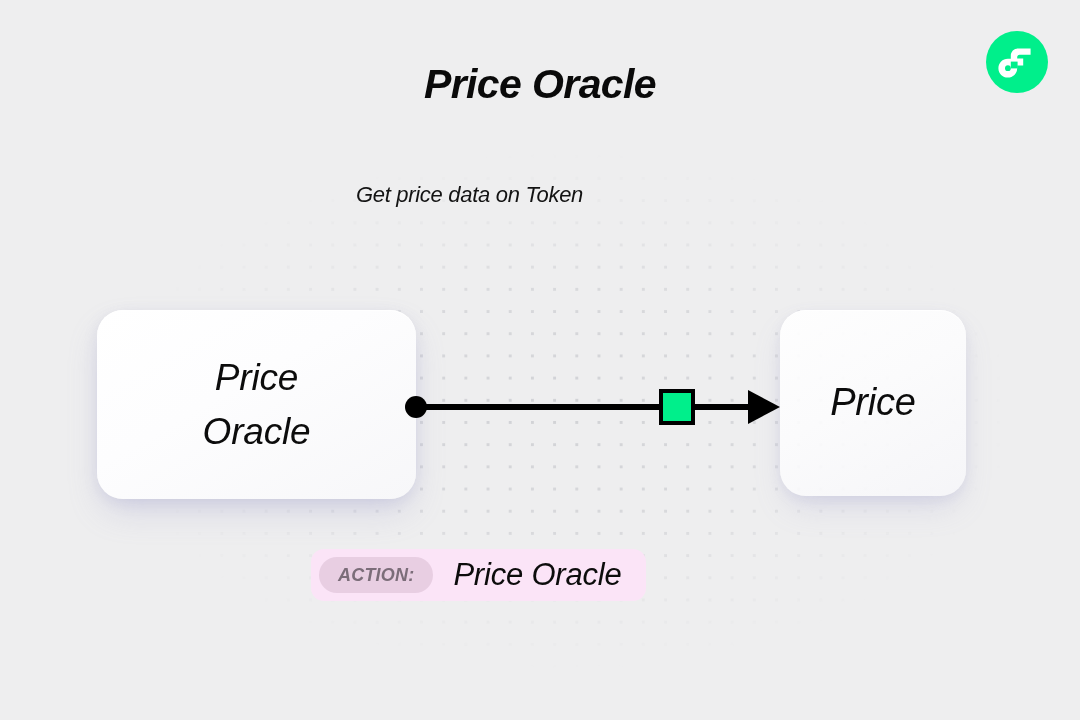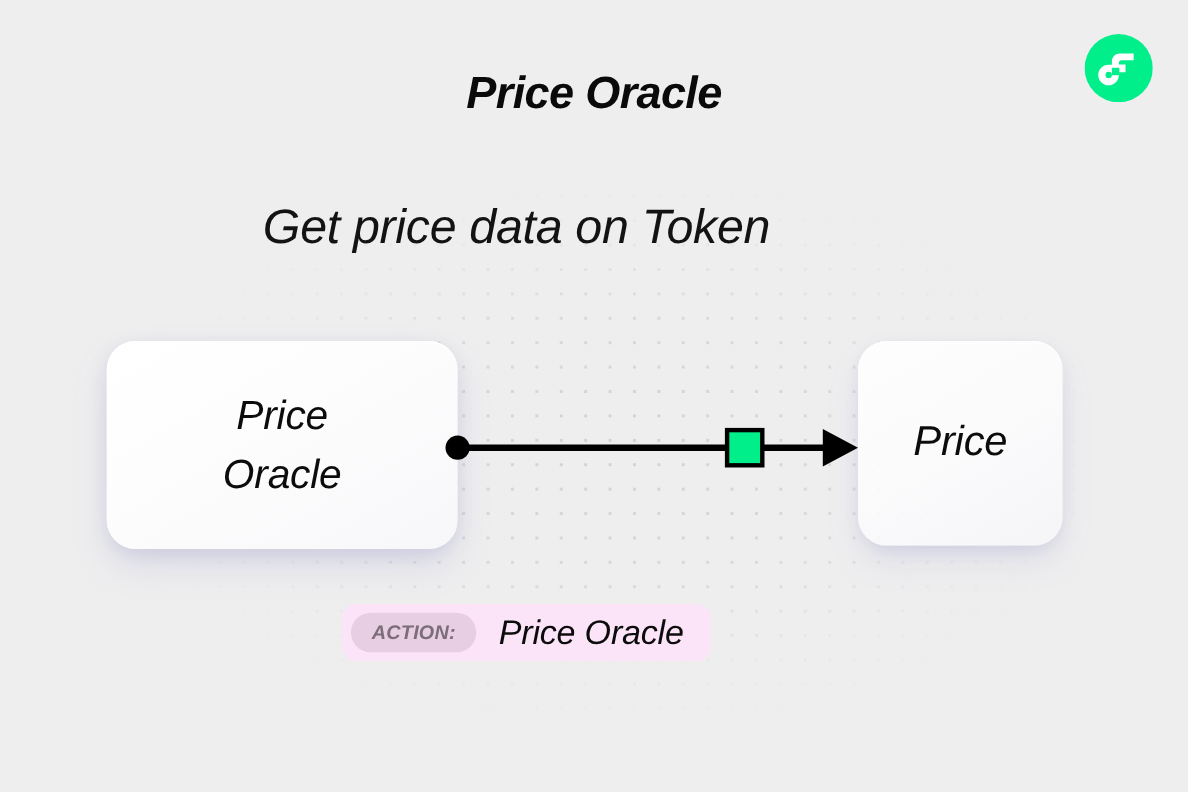--- a/index.html
+++ b/index.html
@@ -51,21 +51,21 @@
     letter-spacing: -0.6px;
     color: #0a0a0a;
     line-height: 1.1;
   }
   .page-subtitle {
     position: absolute;
     left: 0;
     top: 182px;
     width: 939px;
     text-align: center;
-    font-size: 44px;
+    font-size: 22px;
     font-weight: 400;
     letter-spacing: -0.3px;
     color: #131313;
     line-height: 1.15;
   }
 
   
   .brand-logo {
     position: absolute;
     left: 986px;

